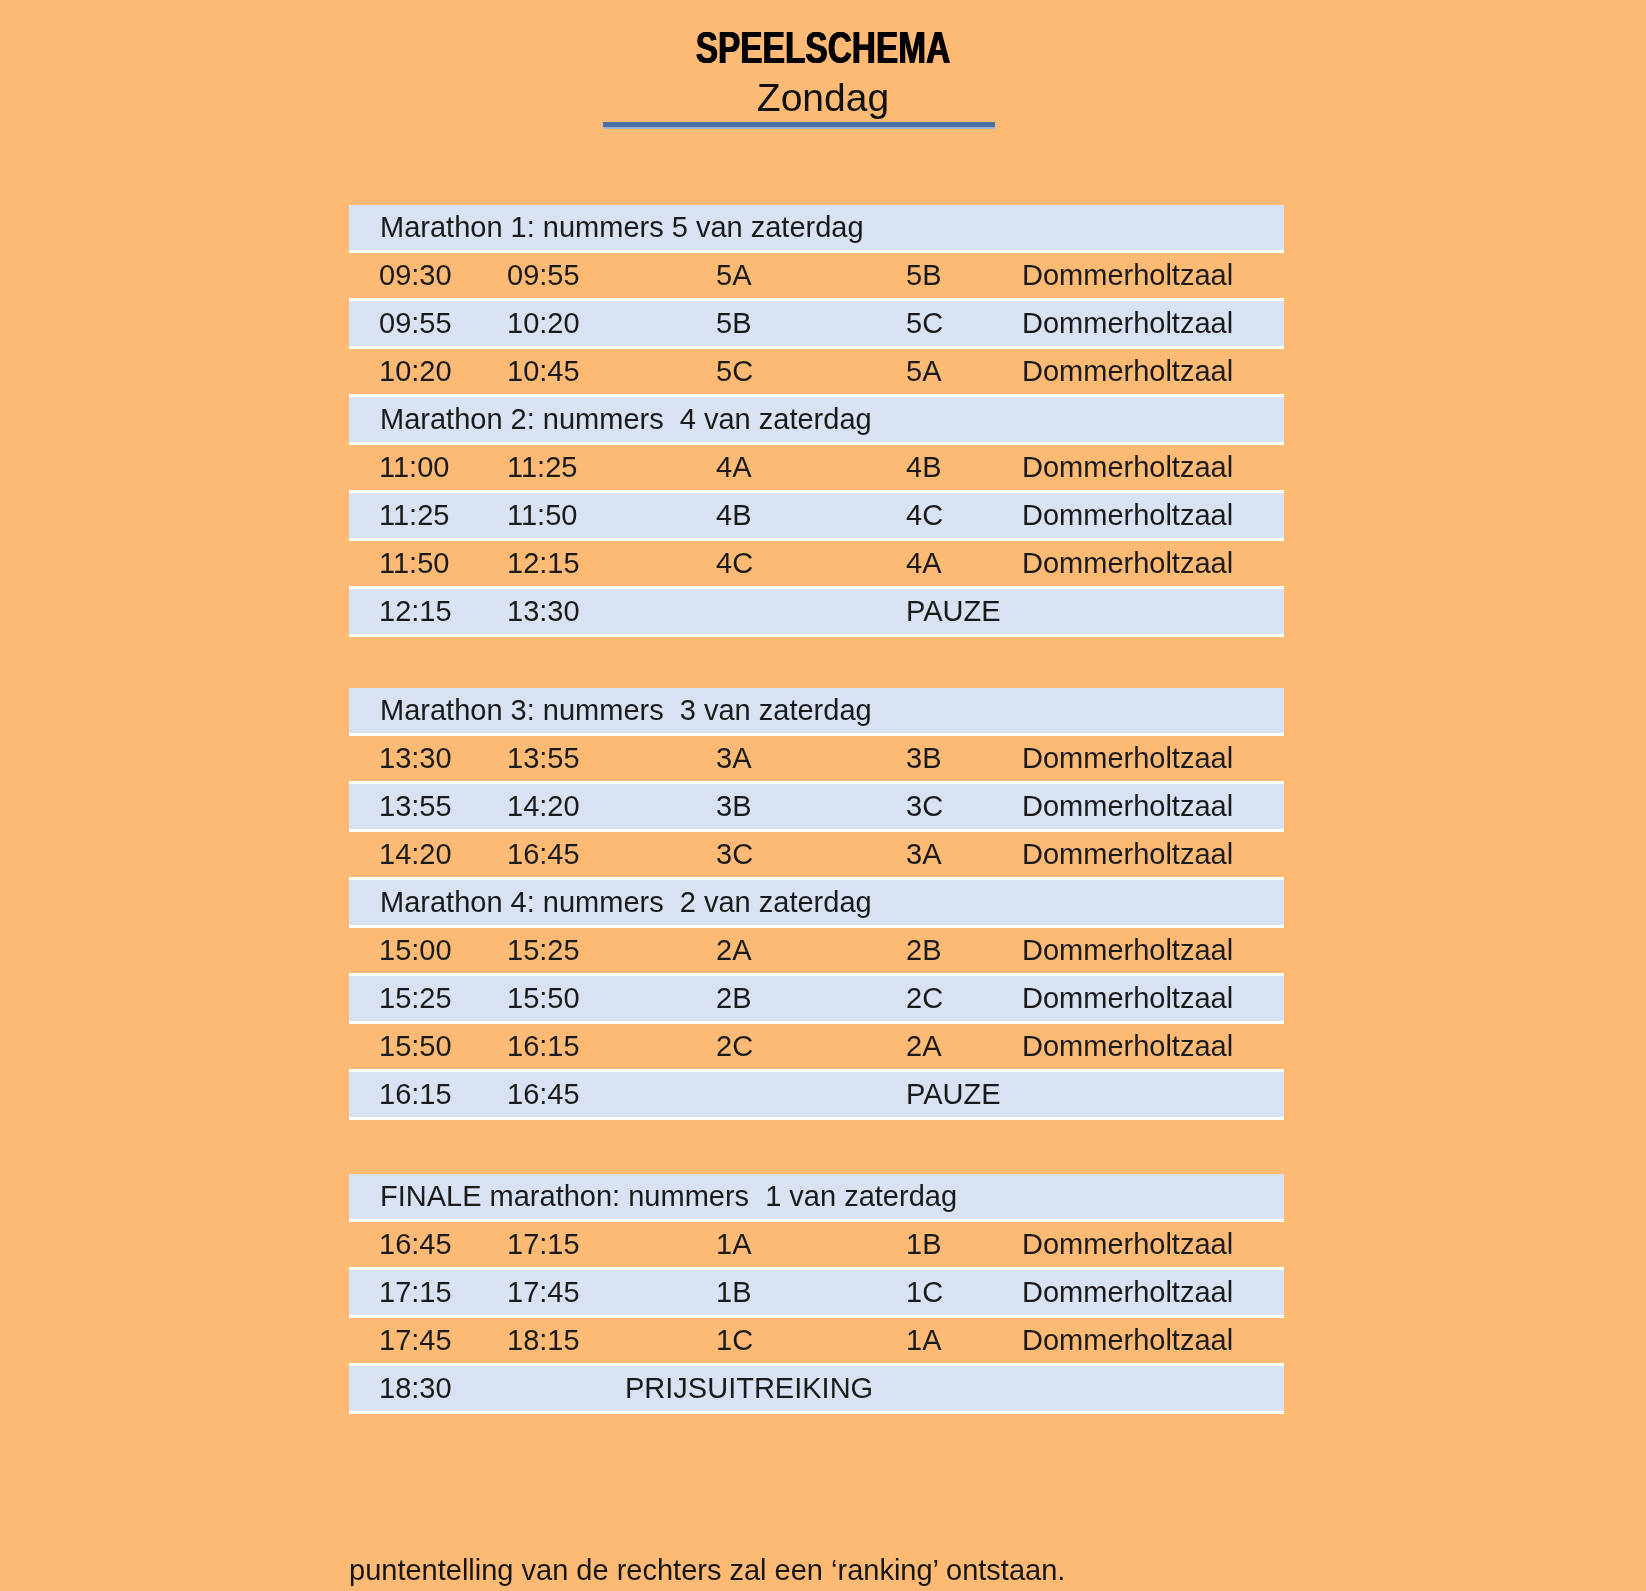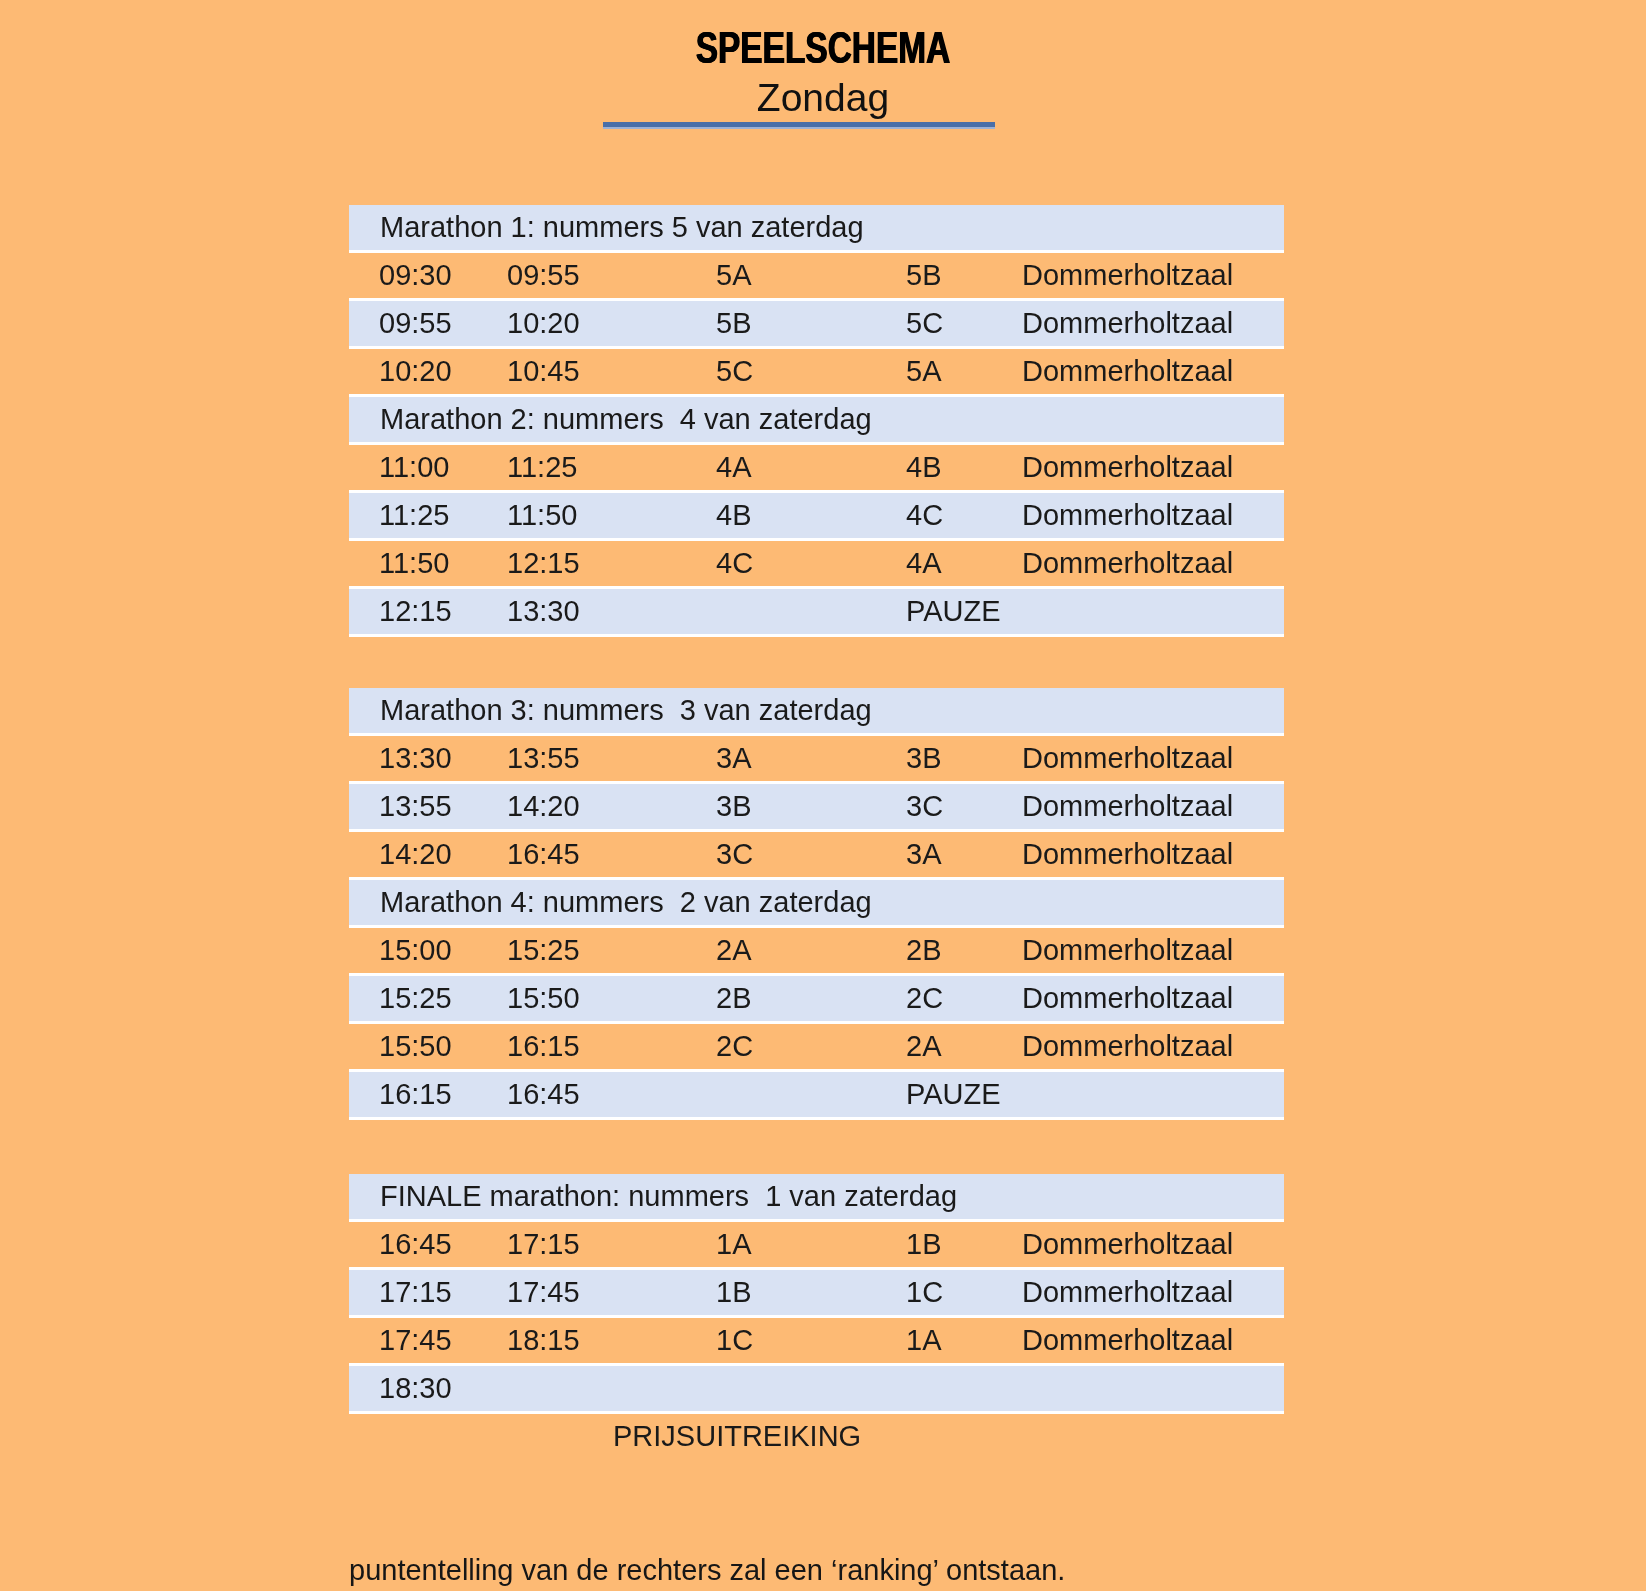--- a/index.html
+++ b/index.html
@@ -37,21 +37,21 @@
   .row span{
     position:absolute;top:0;height:45px;line-height:45px;
     font-size:29px;white-space:pre;
   }
   .c1{left:30px;}
   .c2{left:158px;}
   .c3{left:367px;}
   .c4{left:557px;}
   .c5{left:673px;}
   .hLabel{left:31px;}
-  .pLabel{left:264px;margin-top:48px;}
+  .pLabel{left:276px;}
   
   .footer-note{
     position:absolute;left:349px;top:1477px;width:1000px;
     font-size:29px;line-height:62px;margin:0;color:#161616;
   }
 </style>
 </head>
 <body>
 
 <div class="page">

